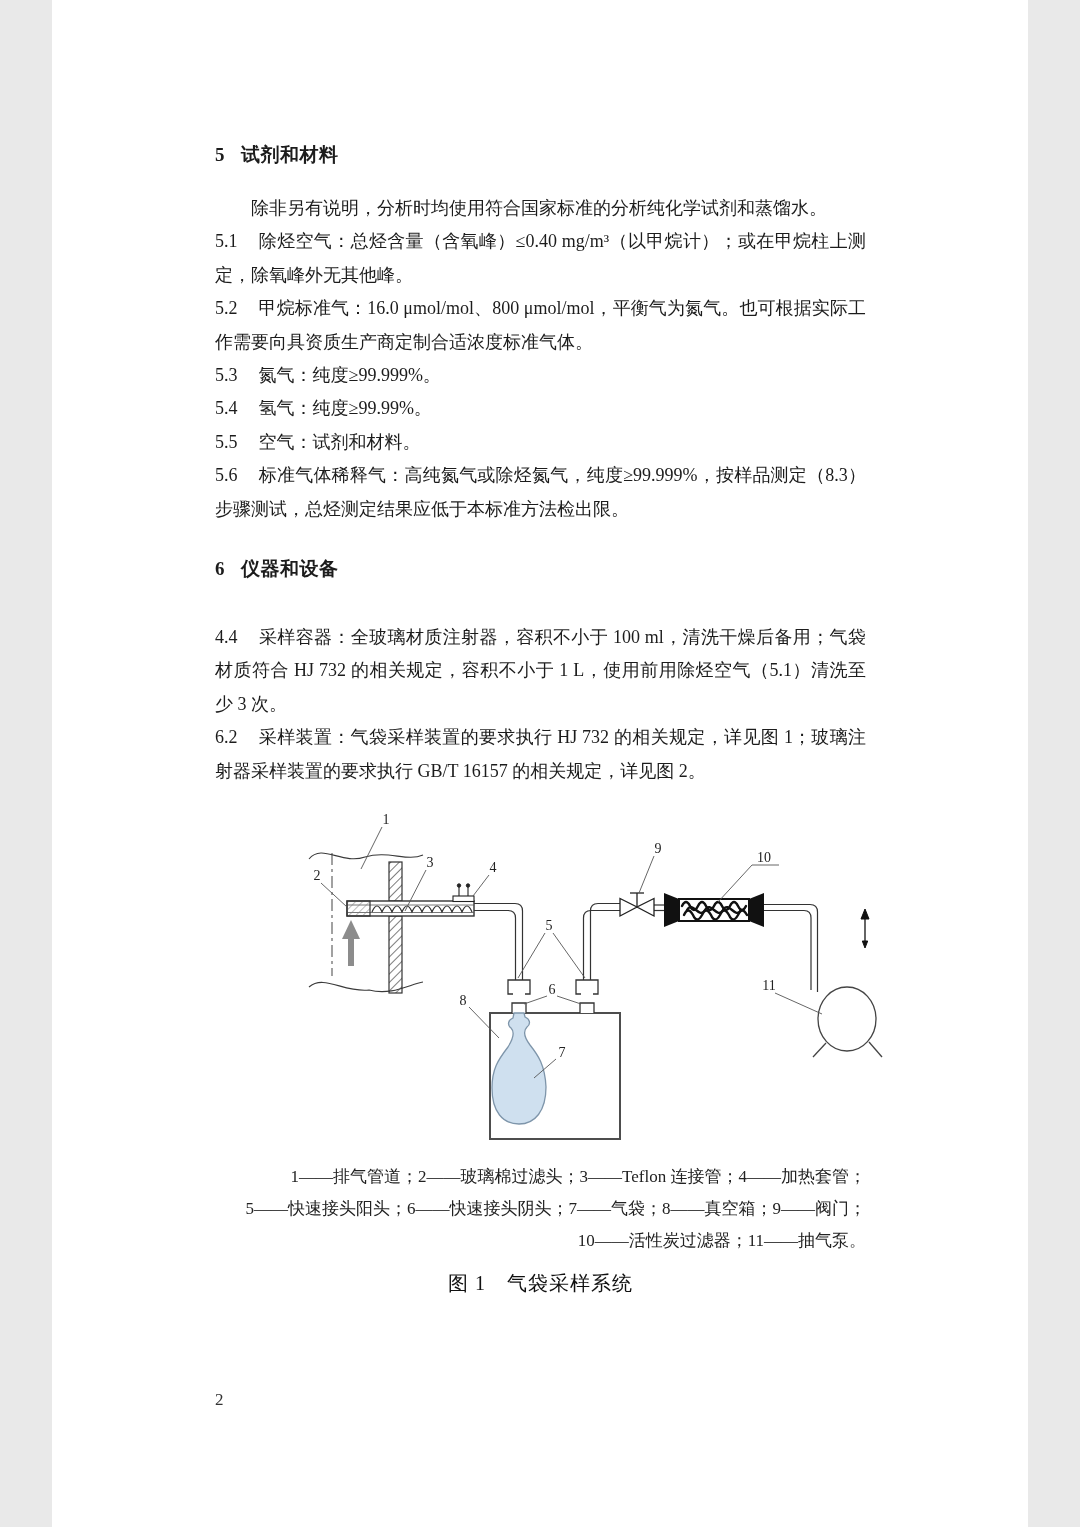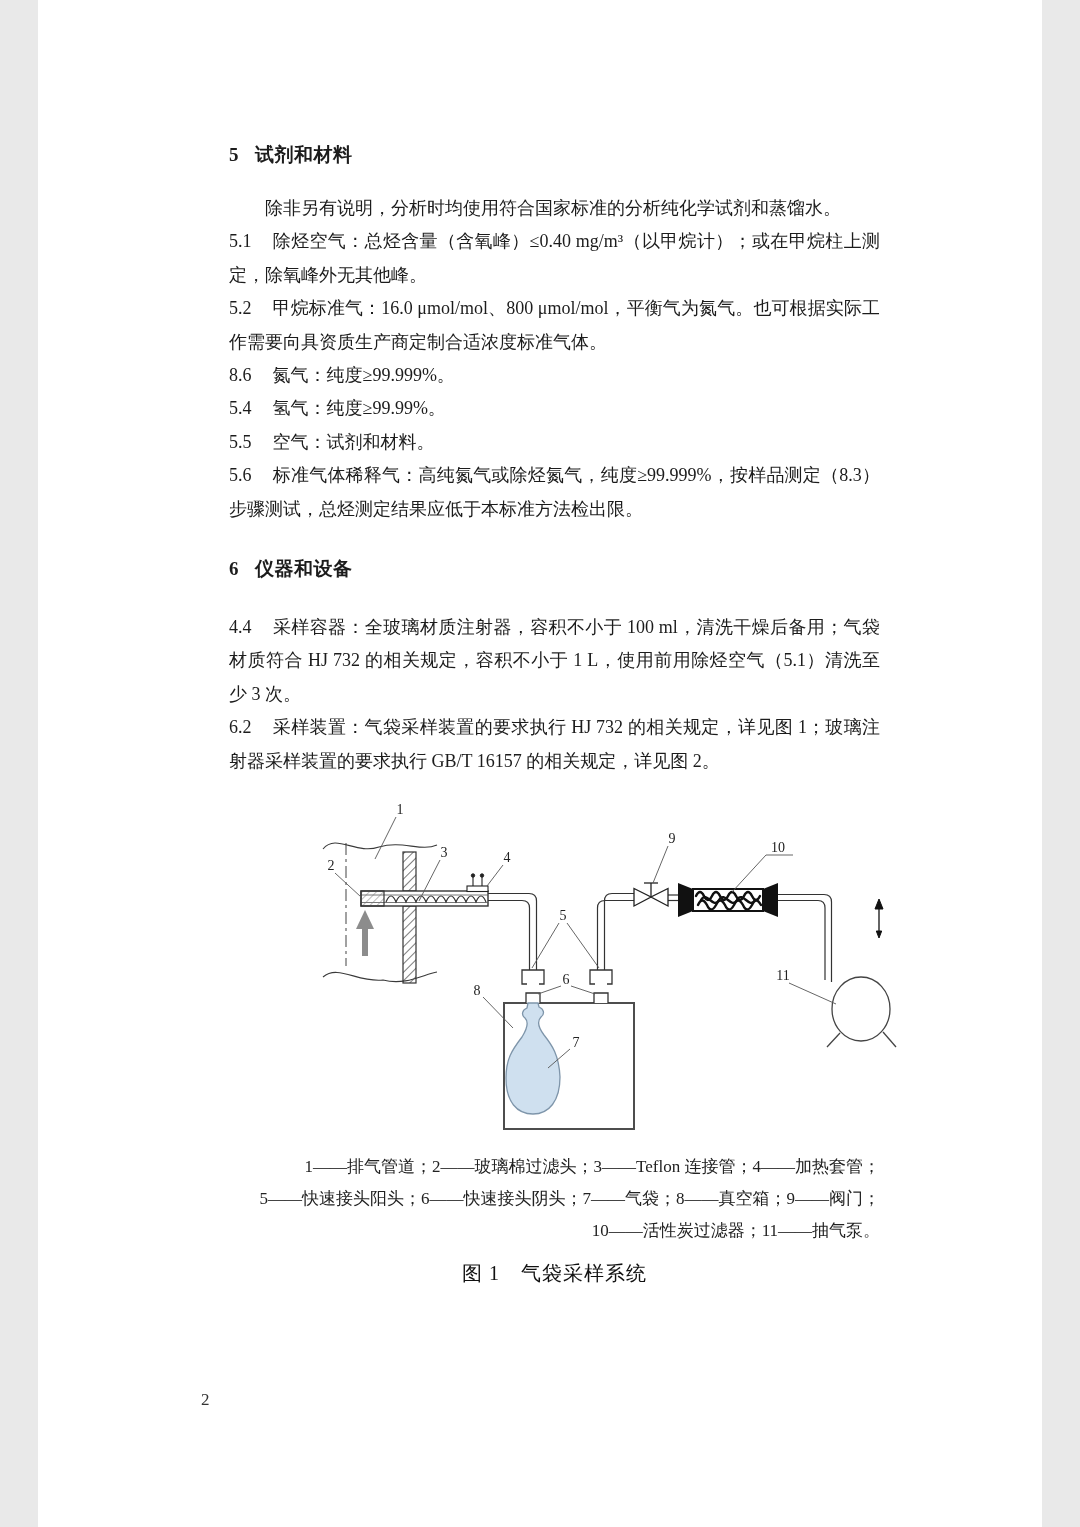--- a/index.html
+++ b/index.html
@@ -4,29 +4,28 @@
 <style>
   html,body{margin:0;padding:0;background:#e9e9e9;}
   .page{
     position:relative;
     width:976px;height:1527px;
     margin:0 auto;
     background:#ffffff;
     font-family:"Liberation Serif","DejaVu Serif",serif;
     color:#1c1c1c;
     overflow:hidden;
-    padding-left:28px;
   }
   .content{padding:138px 162px 0 163px;}
   .sec-heading{
     font-size:19px;font-weight:bold;line-height:33px;margin:0 0 21px 0;
     letter-spacing:0.5px;
   }
   .sec-heading .h-num{margin-right:16px;}
-  .sec-heading.second{margin-top:26px;margin-bottom:26px;}
+  .sec-heading.second{margin-top:26px;margin-bottom:36px;}
   .para{font-size:18px;line-height:33.4px;margin:0;text-align:justify;}
   .intro{text-indent:2em;}
   .item .i-num{margin-right:21px;white-space:nowrap;}
   .figure-block{margin-top:18px;}
   .fig-svg-wrap{margin-left:87px;width:620px;height:345px;}
   .legend{margin-top:10px;text-align:right;font-size:17px;line-height:32px;color:#222;}
   .legend-line{white-space:pre-wrap;}
   .fig-caption{
     margin-top:13px;text-align:center;font-size:20px;font-weight:normal;
     letter-spacing:1px;color:#111;
@@ -47,21 +46,21 @@
   <div class="content">
 
     <h2 class="sec-heading"><span class="h-num">5</span><span class="h-title">试剂和材料</span></h2>
 
     <p class="para intro">除非另有说明，分析时均使用符合国家标准的分析纯化学试剂和蒸馏水。</p>
 
     <p class="para item"><span class="i-num">5.1</span><span>除烃空气：总烃含量（含氧峰）≤0.40 mg/m³（以甲烷计）；或在甲烷柱上测定，除氧峰外无其他峰。</span></p>
 
     <p class="para item"><span class="i-num">5.2</span><span>甲烷标准气：16.0 μmol/mol、800 μmol/mol，平衡气为氮气。也可根据实际工作需要向具资质生产商定制合适浓度标准气体。</span></p>
 
-    <p class="para item"><span class="i-num">8.6</span><span>氮气：纯度≥99.999%。</span></p>
+    <p class="para item"><span class="i-num">5.3</span><span>氮气：纯度≥99.999%。</span></p>
 
     <p class="para item"><span class="i-num">5.4</span><span>氢气：纯度≥99.99%。</span></p>
 
     <p class="para item"><span class="i-num">5.5</span><span>空气：试剂和材料。</span></p>
 
     <p class="para item"><span class="i-num">5.6</span><span>标准气体稀释气：高纯氮气或除烃氮气，纯度≥99.999%，按样品测定（8.3）步骤测试，总烃测定结果应低于本标准方法检出限。</span></p>
 
     <h2 class="sec-heading second"><span class="h-num">6</span><span class="h-title">仪器和设备</span></h2>
 
     <p class="para item"><span class="i-num">4.4</span><span>采样容器：全玻璃材质注射器，容积不小于 100 ml，清洗干燥后备用；气袋材质符合 HJ 732 的相关规定，容积不小于 1 L，使用前用除烃空气（5.1）清洗至少 3 次。</span></p>

